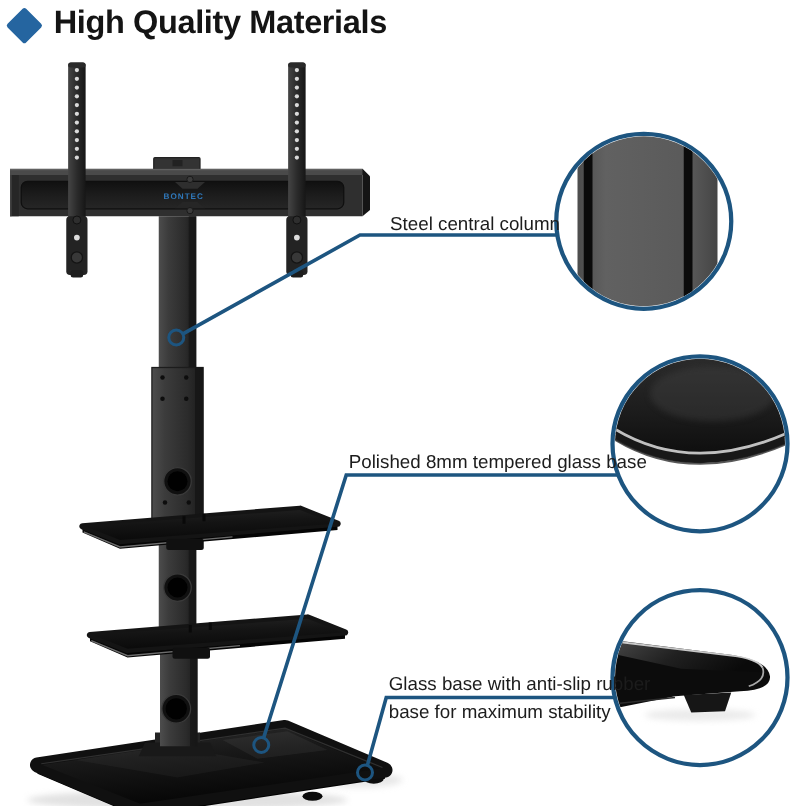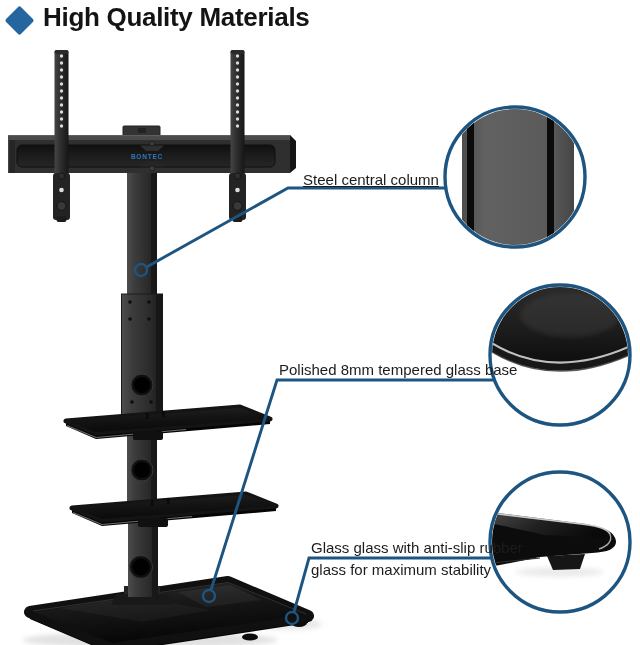--- a/index.html
+++ b/index.html
@@ -8,21 +8,21 @@
     --brand-blue:#2f78bb;
   }
   html,body{margin:0;padding:0;background:#fff;}
   body{font-family:"Liberation Sans",sans-serif;}
   .page{position:relative;width:640px;height:645px;background:#fff;overflow:hidden;}
   .title-row{position:absolute;left:4px;top:2px;display:flex;align-items:center;}
   .diamond{width:21px;height:21px;background:var(--diamond-blue);transform:rotate(45deg);margin:6px 13px 0 5px;border-radius:2px;}
   .title{font-size:26px;font-weight:bold;color:#141414;letter-spacing:-0.3px;white-space:nowrap;}
   .art{position:absolute;left:0;top:0;}
   .label{position:absolute;font-size:15px;line-height:17px;color:#1c1c1c;white-space:nowrap;}
-  .lbl-center{text-align:center;text-decoration:underline;}
+  .lbl-center{text-align:right;}
   .callout-line{stroke:var(--accent-blue);stroke-width:2.9;fill:none;}
   .callout-marker{stroke:var(--accent-blue);stroke-width:2.4;fill:none;}
   .inset-ring{stroke:var(--accent-blue);stroke-width:3.4;fill:none;}
   .brand-text{fill:var(--brand-blue);font-family:"Liberation Sans",sans-serif;font-size:6.5px;font-weight:bold;letter-spacing:0.8px;}
 </style>
 </head>
 <body>
 
 <div class="page">
 
@@ -270,16 +270,16 @@
 
       <polyline class="callout-line" points="491,558 309,558 294,612"></polyline>
       <circle class="callout-marker" cx="292" cy="618" r="6"></circle>
     </g>
   </svg>
 
   <div class="label lbl-center" style="left:294px;top:171px;width:154px;">Steel central column</div>
 
   <div class="label" style="left:279px;top:361px;text-align:right;">Polished 8mm tempered glass base</div>
 
-  <div class="label" style="left:311px;top:539px;">Glass glass with anti-slip rubber</div>
-  <div class="label" style="left:311px;top:561px;">glass for maximum stability</div>
+  <div class="label" style="left:311px;top:539px;">Glass base with anti-slip rubber</div>
+  <div class="label" style="left:311px;top:561px;">base for maximum stability</div>
 
 </div>
 
 </body></html>

